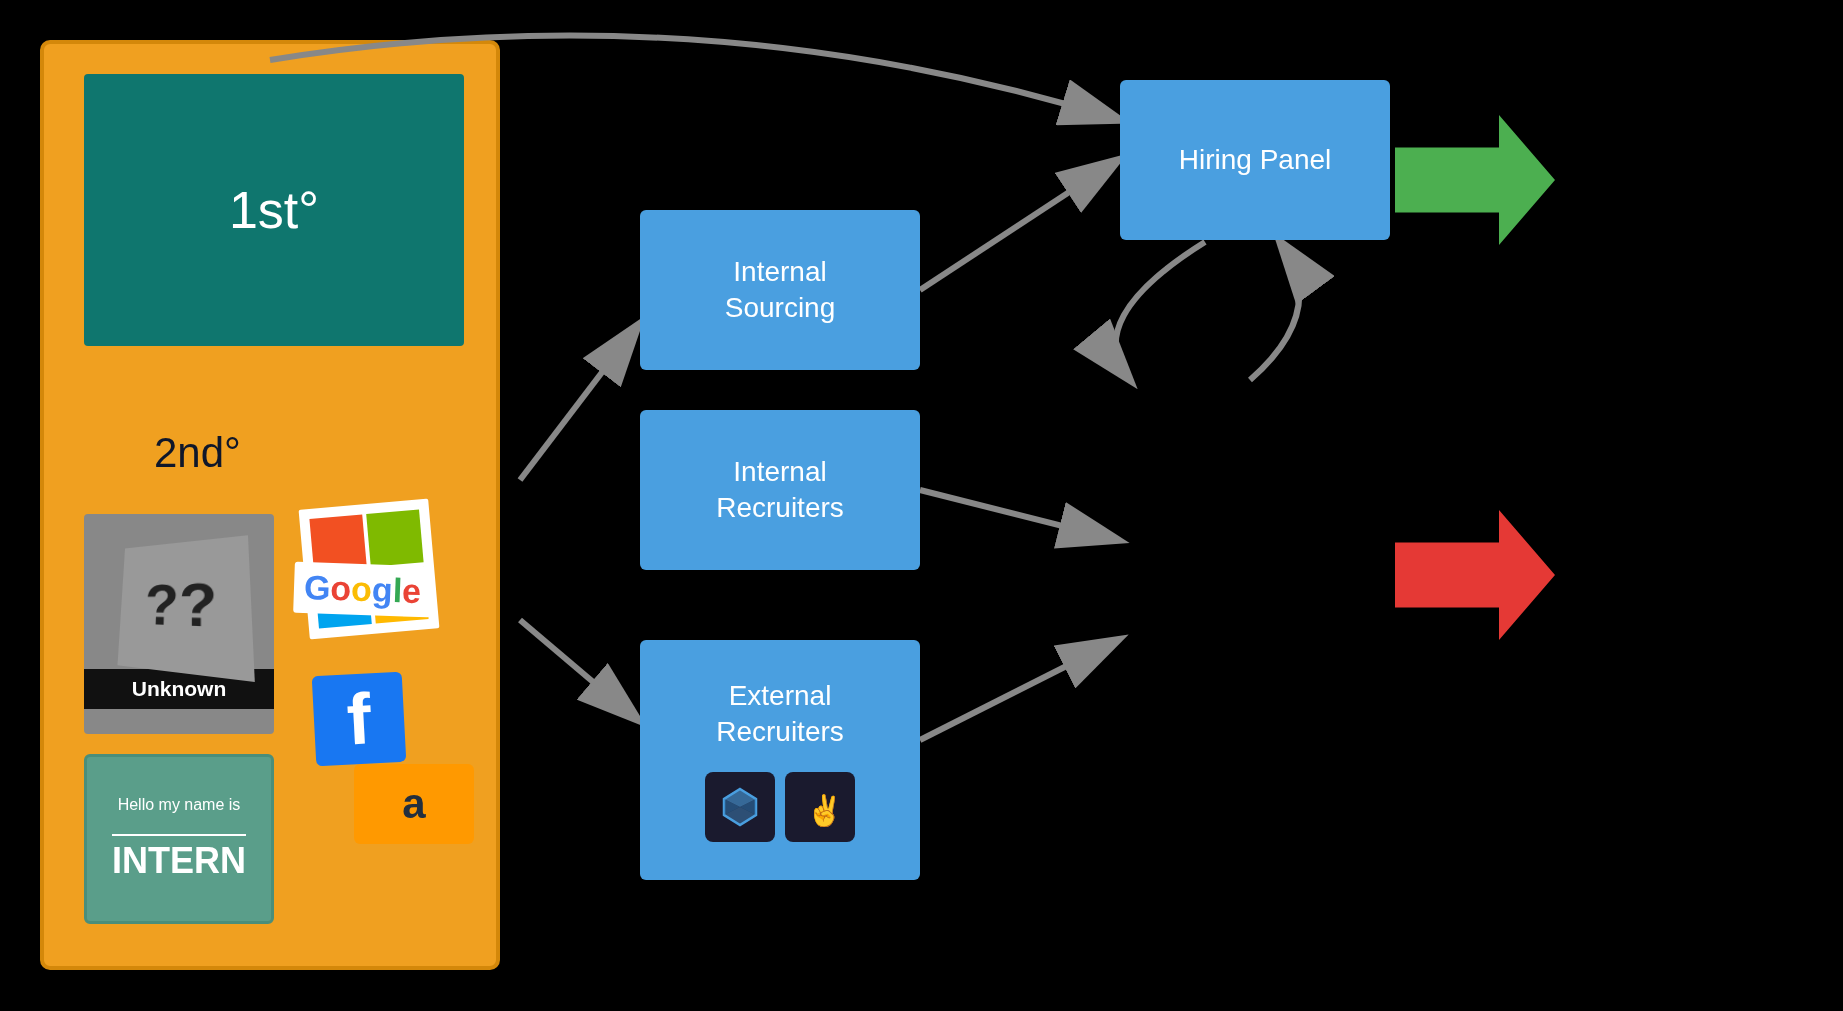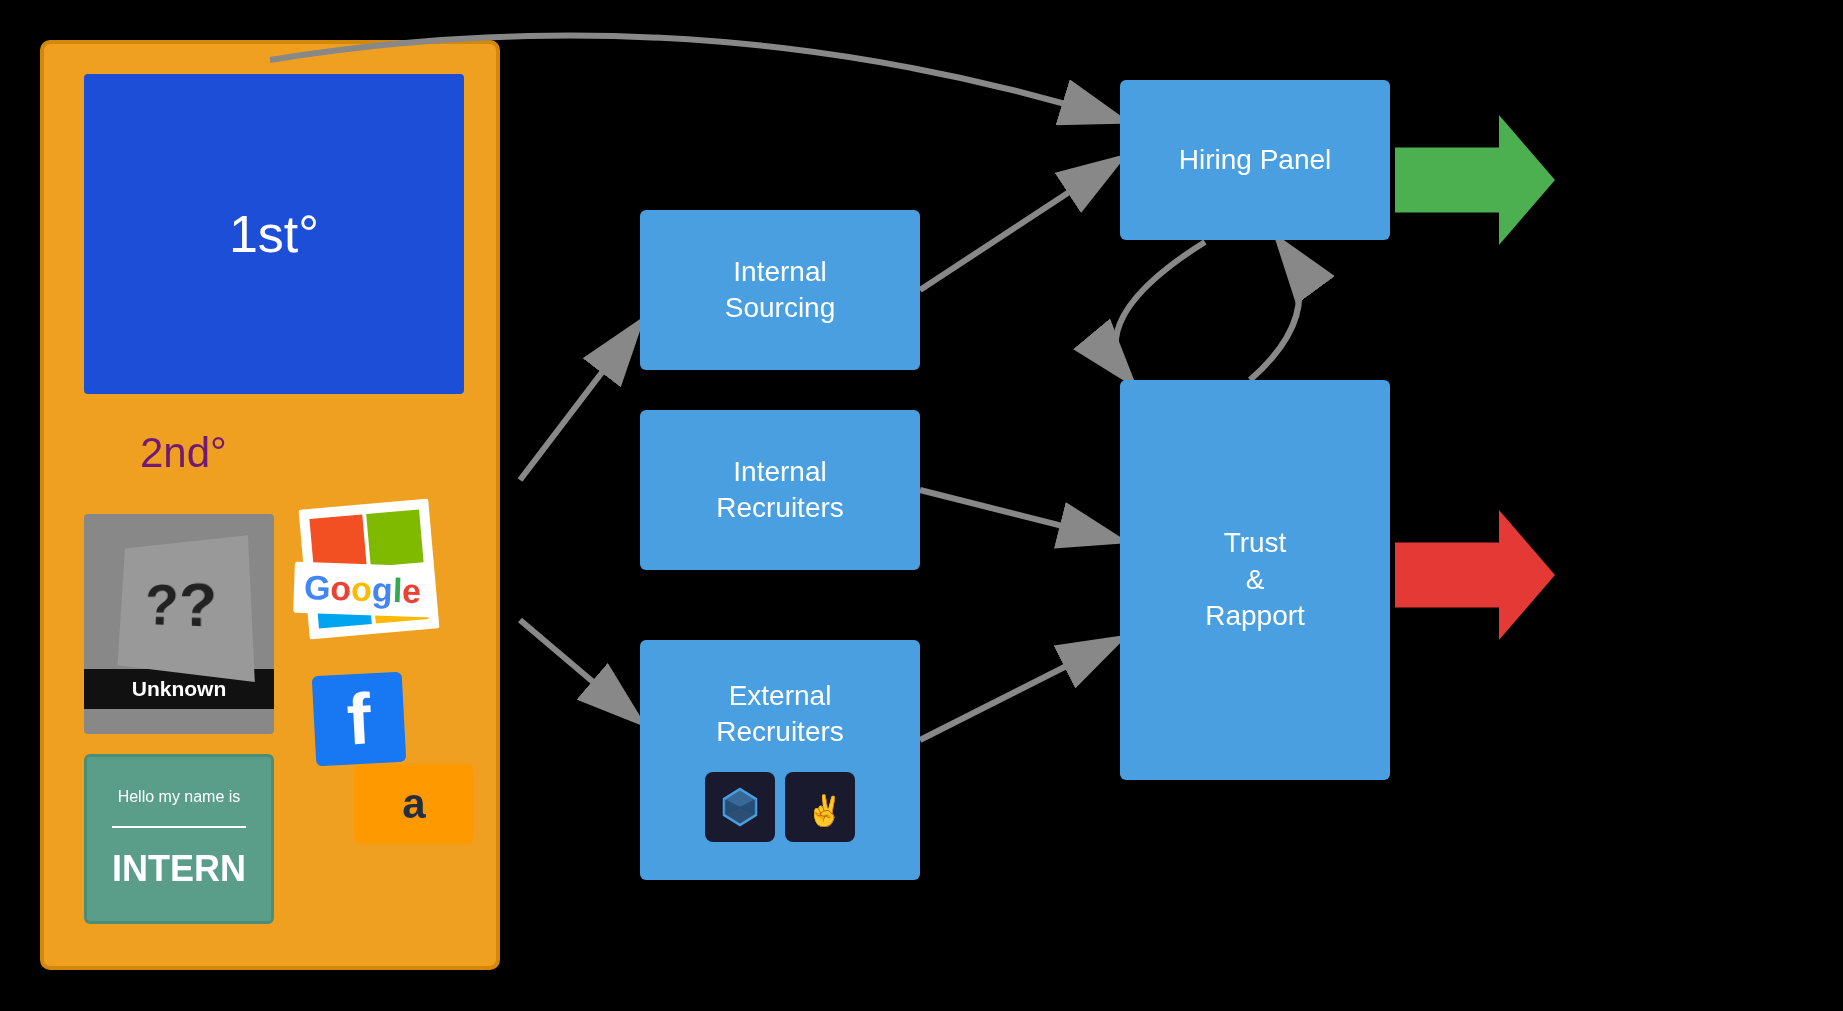--- a/index.html
+++ b/index.html
@@ -31,40 +31,40 @@
       border-radius: 10px;
       border: 4px solid #D4880A;
     }
 
     
     .blue-square {
       position: absolute;
       left: 40px;
       top: 30px;
       width: 380px;
-      height: 320px;
-      background: #1d4ed8;
+      height: 272px;
+      background: #0f766e;
       border-radius: 4px;
       display: flex;
       flex-direction: column;
       align-items: center;
       justify-content: center;
     }
 
     .blue-square .degree-1st {
       color: white;
       font-size: 52px;
       font-weight: 300;
     }
 
     .degree-2nd {
       position: absolute;
-      left: 96px;
+      left: 110px;
       top: 385px;
-      color: #701a75;
+      color: #0f172a;
       font-size: 42px;
       font-weight: 300;
     }
 
     
     .unknown-card {
       position: absolute;
       left: 40px;
       top: 470px;
       width: 190px;
@@ -123,21 +123,21 @@
       color: white;
       font-size: 16px;
       margin-bottom: 20px;
     }
 
     .name-tag .name-text {
       color: white;
       font-size: 36px;
       font-weight: bold;
       border-top: 2px solid white;
-      padding-top: 20px;
+      padding-top: 4px;
       text-align: center;
     }
 
     
     .logos-area {
       position: absolute;
       left: 250px;
       top: 460px;
       width: 200px;
       height: 450px;
@@ -418,21 +418,18 @@
           </svg>
         </div>
       </div>
     </div>
   </div>
 
   <div class="blue-box box-hiring-panel">
     <span>Hiring Panel</span>
   </div>
 
-  <div class="blue-box box-trust-rapport">
-    <span>Trust<br>&amp;<br>Rapport</span>
-  </div>
 
   <div class="green-arrow"></div>
 
   <div class="red-arrow"></div>
 
 </div>
 
 </body></html>

